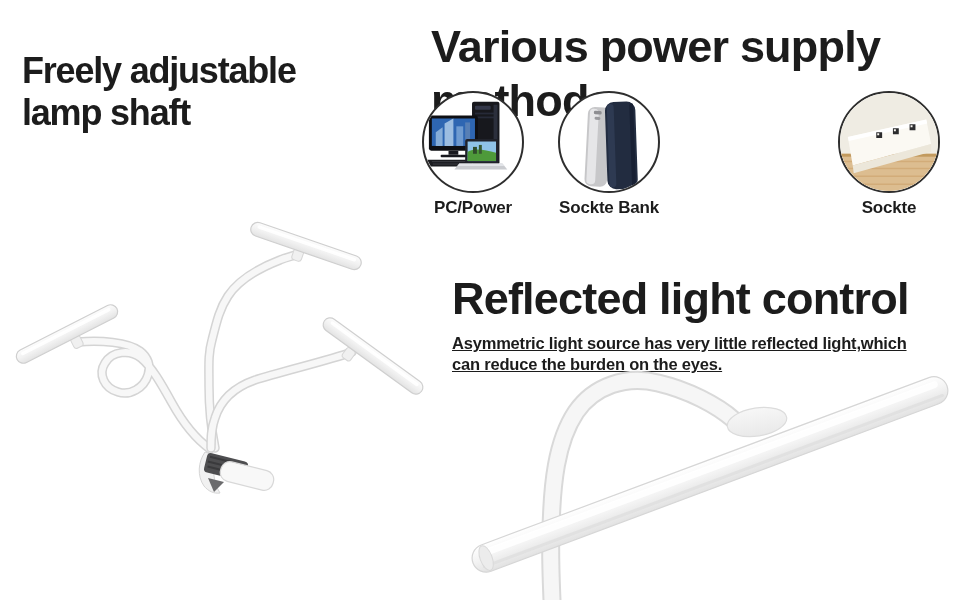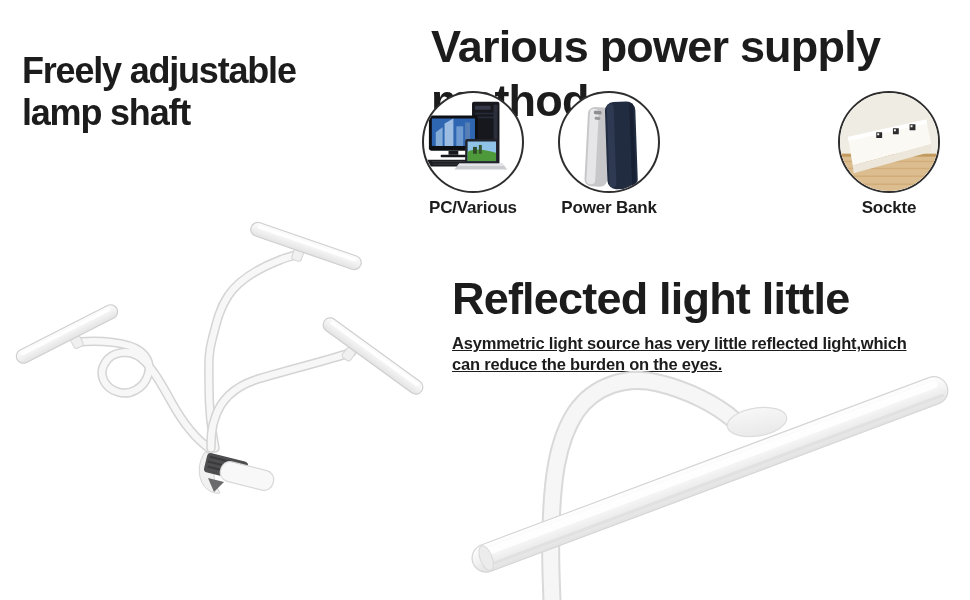--- a/index.html
+++ b/index.html
@@ -82,40 +82,40 @@
         <path d="M 8,70 h 38 M 9,72.5 h 38" stroke="#3a3b42" stroke-width="1" fill="none"></path>
         <rect x="42" y="47" width="34" height="25" rx="2" fill="#20222a"></rect>
         <rect x="44.5" y="49.5" width="29" height="20" fill="#8fc3e8"></rect>
         <path d="M 44.5,69.5 V 60 C 52,56 62,58 73.5,61 V 69.5 Z" fill="#4e9a3a"></path>
         <rect x="50" y="55" width="4" height="7" fill="#2f4d2a"></rect>
         <rect x="56" y="53" width="3" height="9" fill="#375831"></rect>
         <path d="M 36,72 L 80,72 L 85,78 L 31,78 Z" fill="#caccd0"></path>
         <path d="M 36,72 L 80,72 L 82,74.5 L 34,74.5 Z" fill="#e2e4e8"></path>
       </svg>
     </div>
-    <figcaption>PC/Various</figcaption>
+    <figcaption>PC/Power</figcaption>
   </figure>
 
   <figure class="method m2">
     <div class="circle">
       <svg viewBox="0 0 100 100" aria-hidden="true">
         <g transform="rotate(3 50 50)">
           <rect x="27" y="15" width="23" height="81" rx="7" fill="#c7c7c9"></rect>
           <rect x="29" y="17" width="9" height="77" rx="4" fill="#e6e6e8"></rect>
           <rect x="33" y="19" width="8" height="3.5" rx="1.5" fill="#8e8e92"></rect>
           <rect x="34" y="25" width="6" height="3" rx="1.5" fill="#9a9a9e"></rect>
         </g>
         <g transform="rotate(-2 60 50)">
           <rect x="47" y="9" width="31" height="89" rx="9" fill="#222c40"></rect>
           <rect x="49" y="11" width="7" height="85" rx="3.5" fill="#2e3a52"></rect>
           <rect x="72" y="11" width="4" height="85" rx="2" fill="#182033"></rect>
         </g>
       </svg>
     </div>
-    <figcaption>Power Bank</figcaption>
+    <figcaption>Sockte Bank</figcaption>
   </figure>
 
 
   <figure class="method m4">
     <div class="circle">
       <svg viewBox="0 0 100 100" aria-hidden="true">
         <rect x="0" y="0" width="100" height="100" fill="#efece3"></rect>
         <rect x="0" y="62" width="100" height="38" fill="#dcbd90"></rect>
         <rect x="0" y="62" width="100" height="3" fill="#c29a5e"></rect>
         <path d="M 0,70 H 100 M 0,77 H 100 M 0,85 H 100 M 0,93 H 100" stroke="#cfa873" stroke-width="1.5" opacity="0.8" fill="none"></path>
@@ -193,21 +193,21 @@
         <path d="M -18,-6 L 18,-6 M -19,-1 L 19,-1 M -18,4 L 18,4" stroke="#3a3a3c" stroke-width="2" fill="none"></path>
       </g>
       <g transform="translate(247,256) rotate(14)">
         <rect x="-27" y="-10" width="54" height="20" rx="9" fill="#f8f8f8" stroke="#d8d8d8" stroke-width="1.2"></rect>
       </g>
       <path d="M 208,258 L 224,262 L 214,272 Z" fill="#6b6b6d"></path>
     </g>
   </svg>
 
   <section class="sec-reflected">
-    <h2 class="title-l">Reflected light little</h2>
+    <h2 class="title-l">Reflected light control</h2>
     <p class="body-text">Asymmetric light source has very little reflected light,which
 can reduce the burden on the eyes.</p>
   </section>
 
   <svg class="art art-head" viewBox="0 0 540 230" aria-hidden="true">
     <defs>
       <linearGradient id="gBar2" x1="0" y1="0" x2="0" y2="1">
         <stop offset="0" stop-color="#ffffff"></stop>
         <stop offset="0.5" stop-color="#f3f3f3"></stop>
         <stop offset="1" stop-color="#e2e2e2"></stop>

